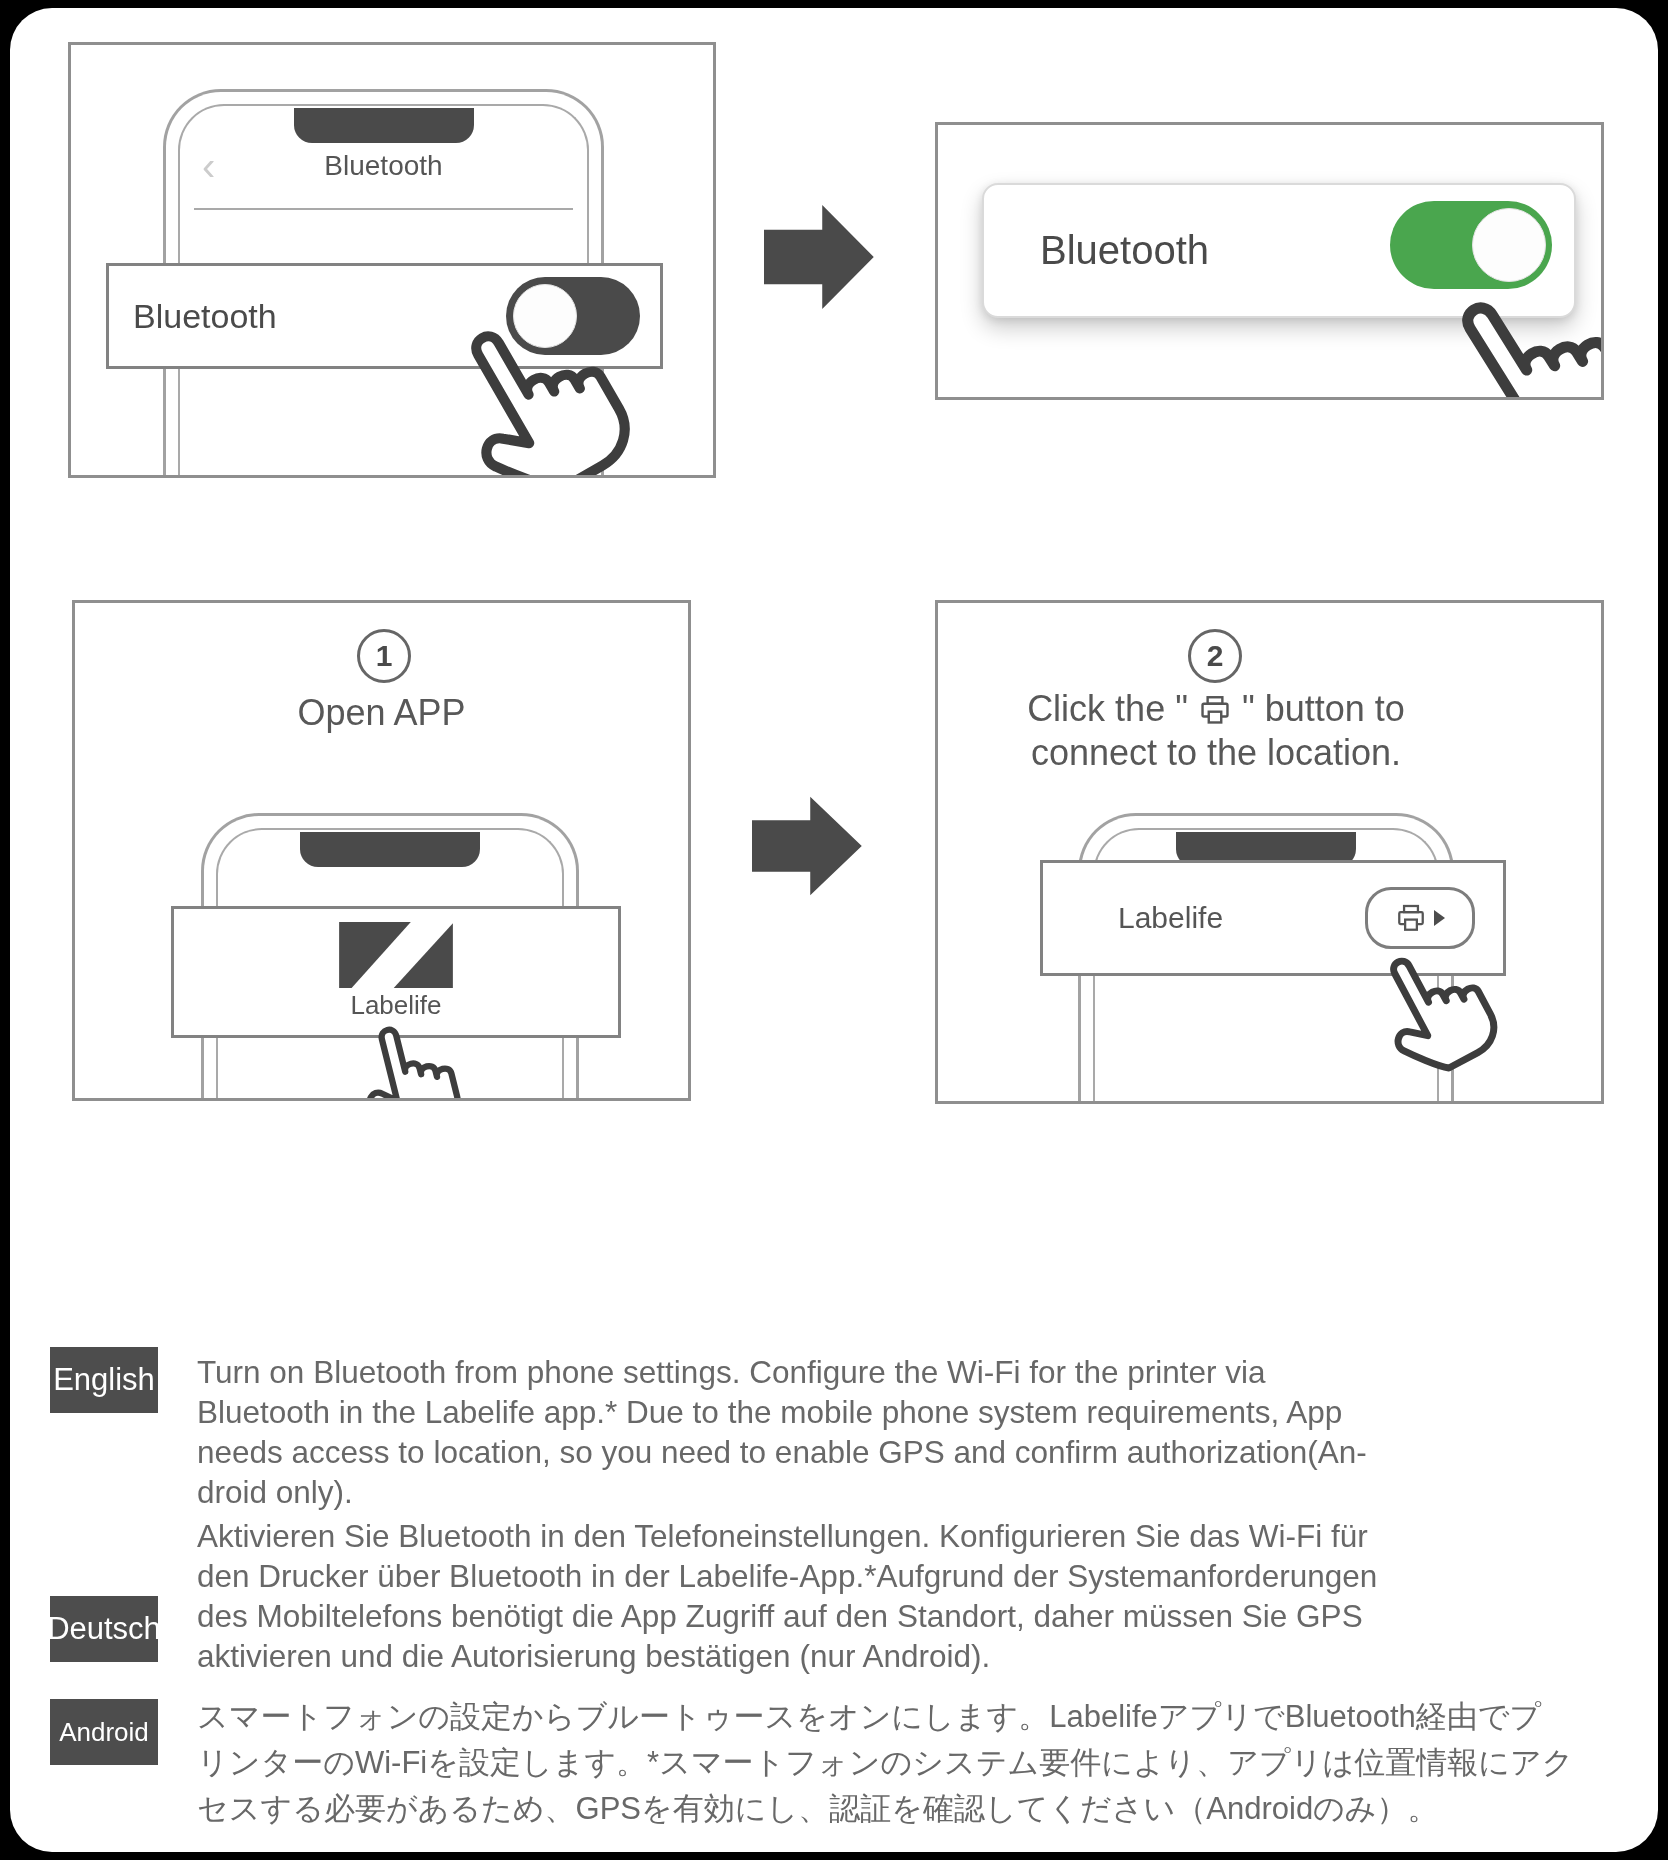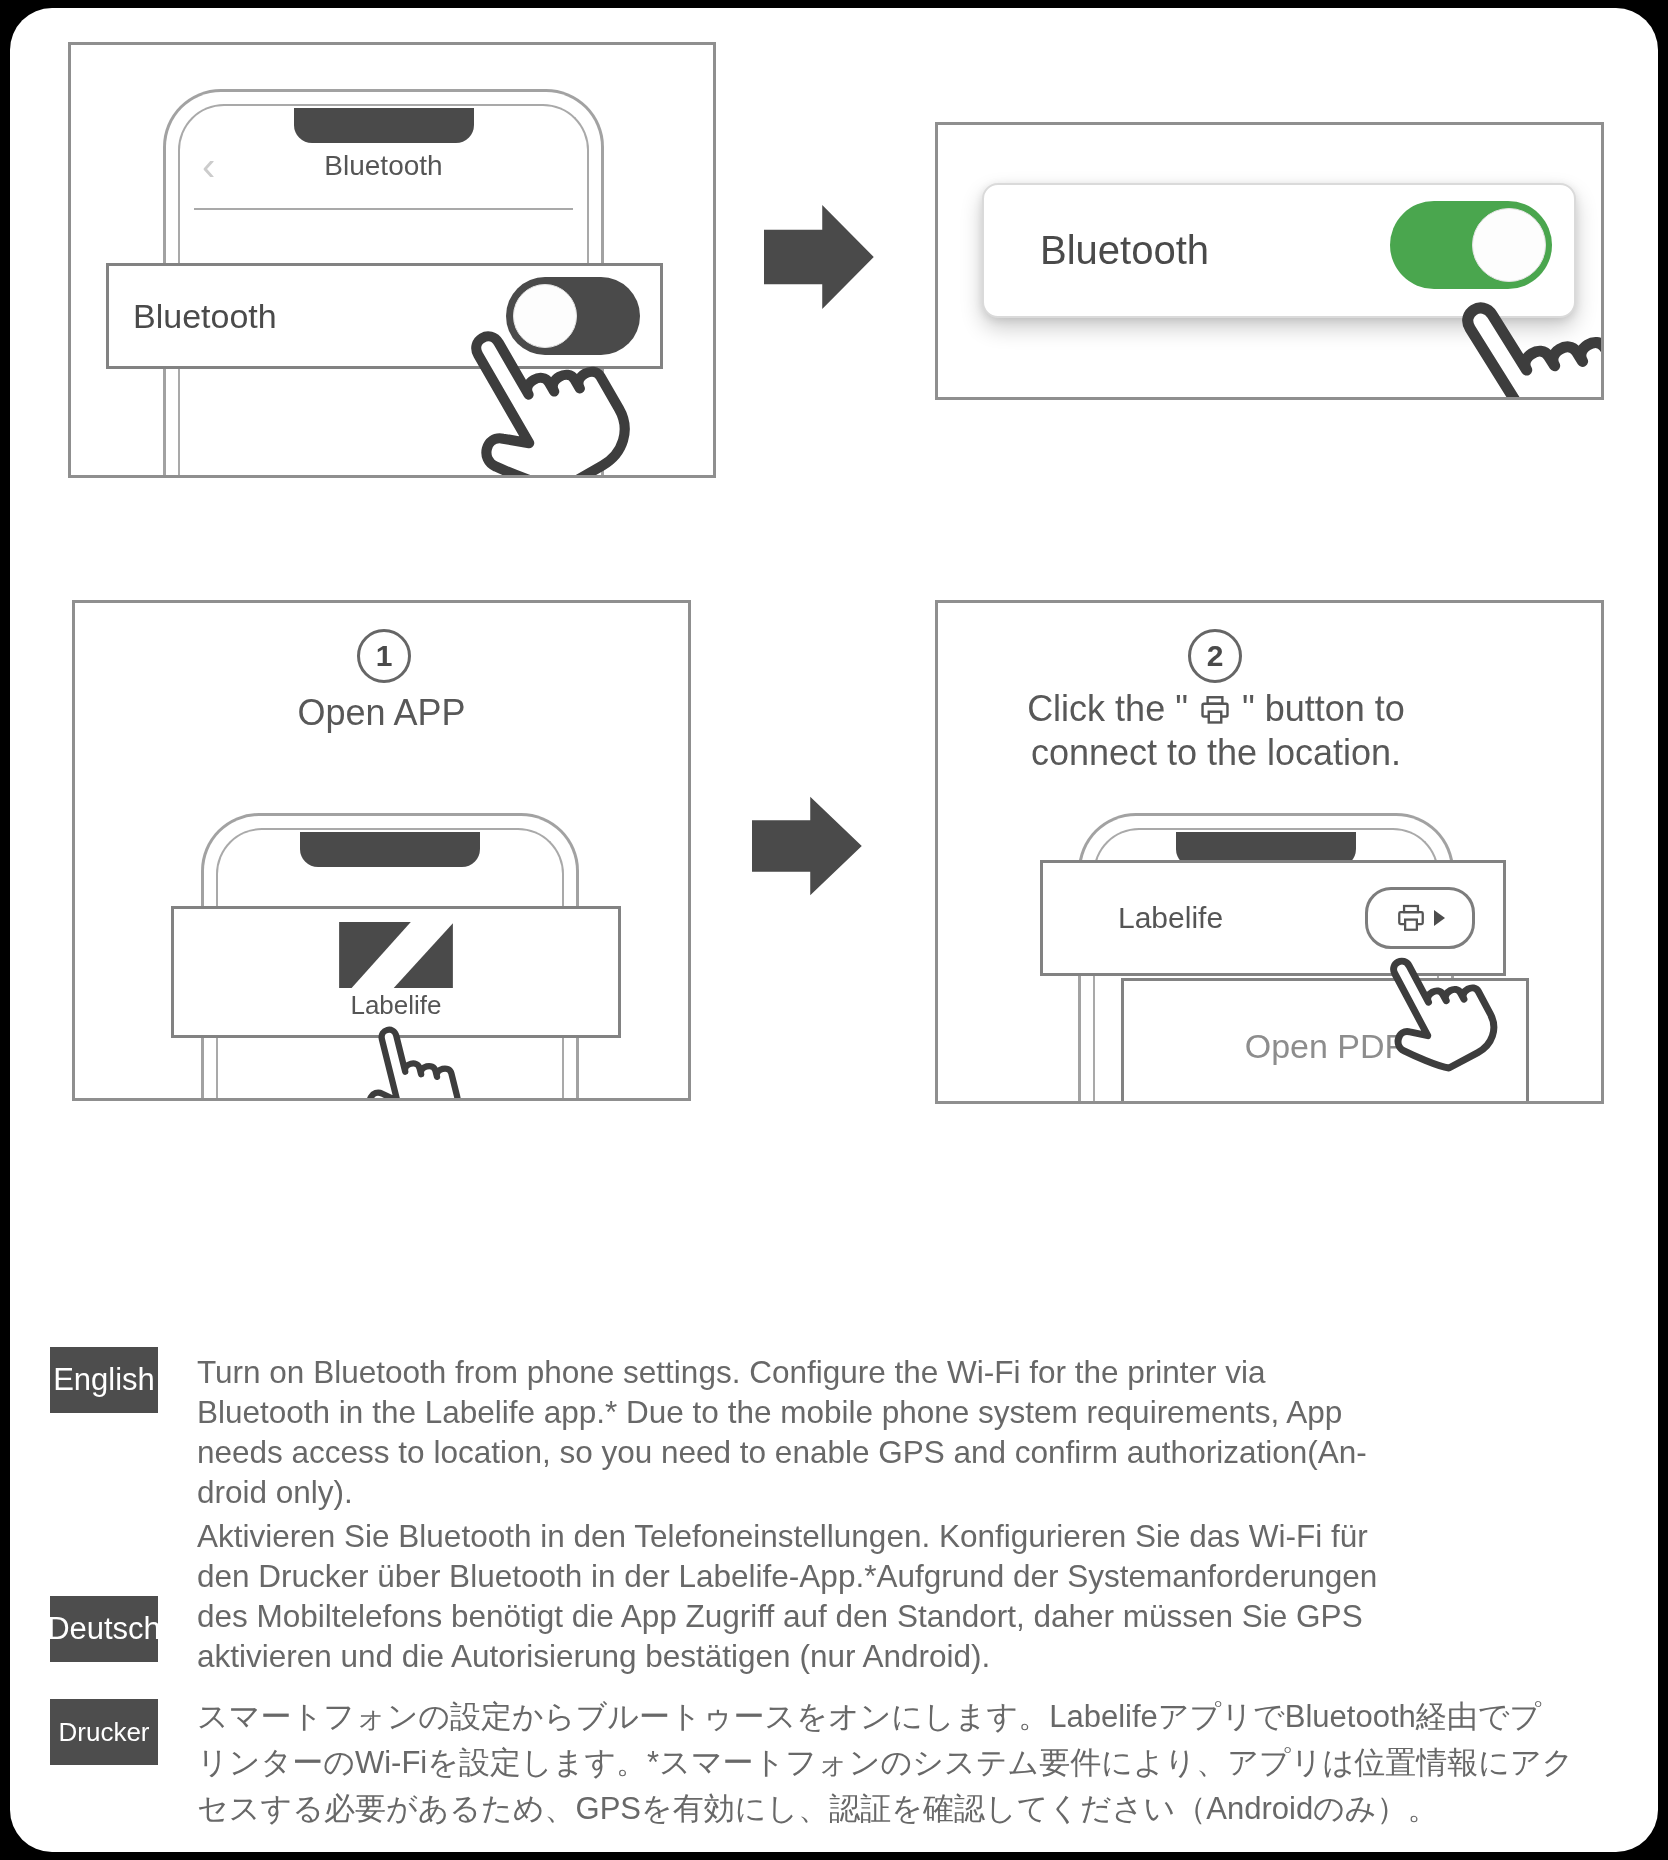--- a/index.html
+++ b/index.html
@@ -168,23 +168,20 @@
   <div class="ui-box" style="left:102px;top:257px;width:460px;height:110px;display:flex;align-items:center;">
     <span class="toolbar-label" style="margin-left:75px;">Labelife</span>
     <div class="print-btn" style="right:28px;top:24px;width:104px;height:56px;">
       <svg viewBox="0 0 24 24" width="32" height="32">
           <use href="#printer-shape"></use>
         </svg>
       <div class="play-tri"></div>
     </div>
   </div>
 
-  <div class="ui-box" style="left:183px;top:375px;width:402px;height:130px;display:flex;align-items:center;justify-content:center;">
-    <span class="openpdf-label">Open PDF</span>
-  </div>
 
   <div class="hand" style="left:438px;top:326px;width:118px;height:146px;transform:rotate(-28deg);">
     <svg viewBox="0 0 100 125">
         <use href="#hand-shape"></use>
       </svg>
   </div>
 </div>
 
 <div>
   <div class="lang-badge" style="top:1347px;">English</div>
@@ -196,17 +193,17 @@
 
 <div>
   <div class="lang-badge" style="top:1596px;">Deutsch</div>
   <div class="lang-text" style="top:1516px;">Aktivieren Sie Bluetooth in den Telefoneinstellungen. Konfigurieren Sie das Wi-Fi für
 den Drucker über Bluetooth in der Labelife-App.*Aufgrund der Systemanforderungen
 des Mobiltelefons benötigt die App Zugriff auf den Standort, daher müssen Sie GPS
 aktivieren und die Autorisierung bestätigen (nur Android).</div>
 </div>
 
 <div>
-  <div class="lang-badge" style="top:1699px;font-size:26px;">Drucker</div>
+  <div class="lang-badge" style="top:1699px;font-size:26px;">Android</div>
   <div class="lang-text" style="top:1694px;line-height:46px;font-size:31px;">スマートフォンの設定からブルートゥースをオンにします。LabelifeアプリでBluetooth経由でプ
 リンターのWi-Fiを設定します。*スマートフォンのシステム要件により、アプリは位置情報にアク
 セスする必要があるため、GPSを有効にし、認証を確認してください（Androidのみ）。</div>
 </div>
 
 </body></html>

